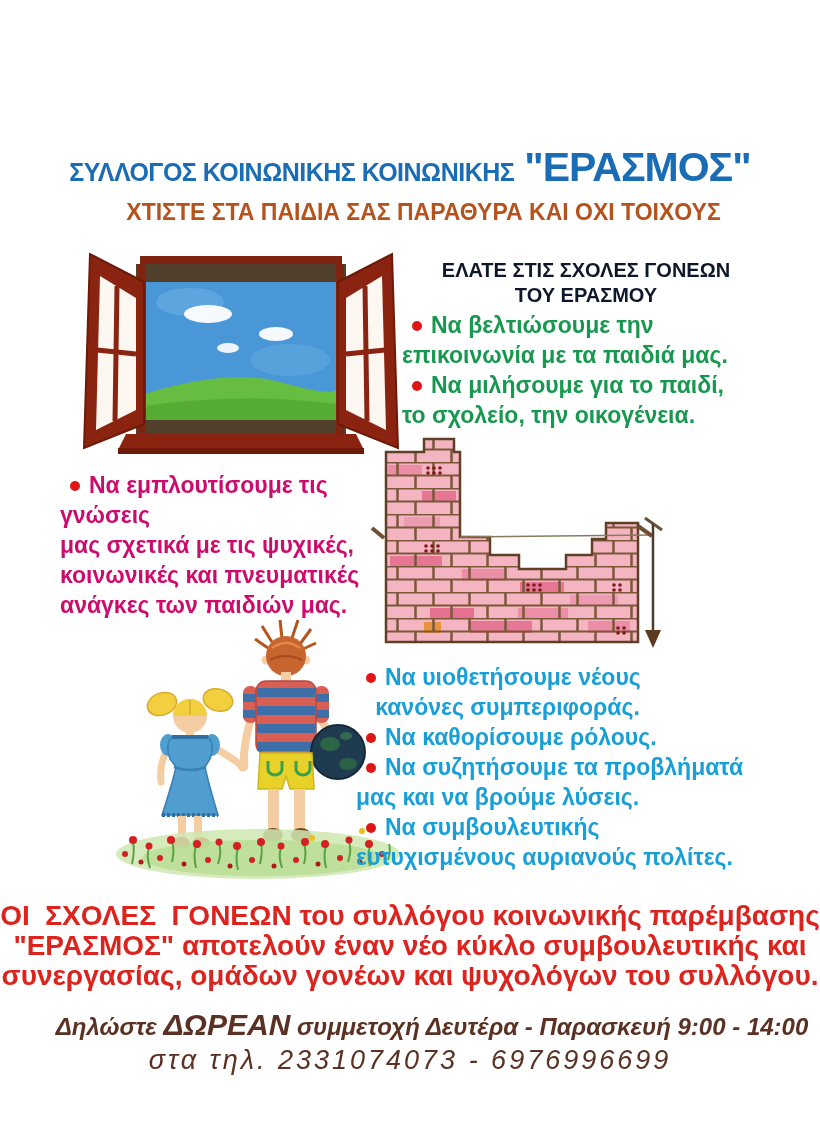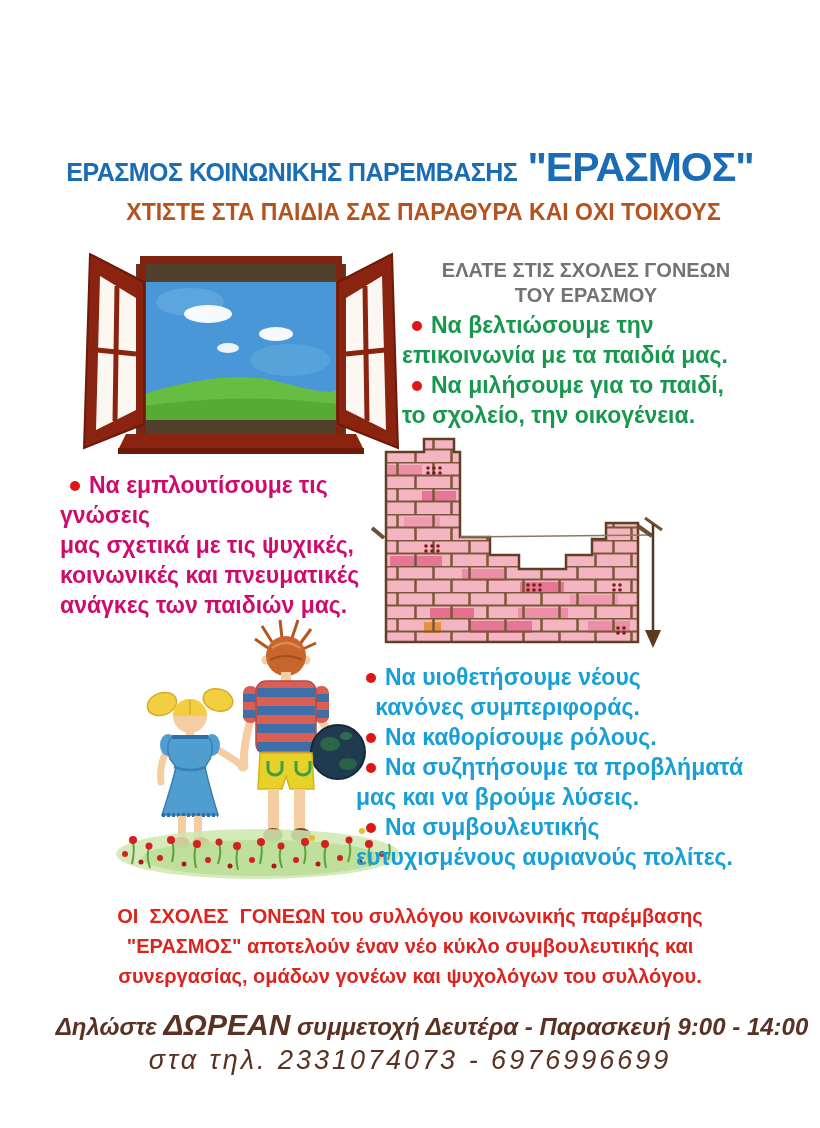--- a/index.html
+++ b/index.html
@@ -19,59 +19,59 @@
   .title-name{ font-size:41px; letter-spacing:-1px; }
   .subtitle{
     position:absolute; top:199px; left:0; width:100%; text-align:center;
     color:#b4531e; font-weight:bold; font-size:23px; letter-spacing:0px;
     white-space:nowrap;
     padding-left:27px;
   }
   
   .invite-heading{
     position:absolute; left:408px; top:258px; width:356px; text-align:center;
-    color:#737373; font-weight:bold; font-size:20px; line-height:25px;
+    color:#0f172a; font-weight:bold; font-size:20px; line-height:25px;
     white-space:pre-line;
   }
   .bullet-list{ position:absolute; z-index:3; }
   .bullet{ font-weight:bold; font-size:23px; line-height:30px; text-indent:10px; }
   .bullet .txt{ white-space:pre-wrap; }
   .dot{
     display:inline-block; width:10px; height:10px; border-radius:50%;
     background:#e01616; margin-right:9px; vertical-align:2px;
   }
   .green-list{ left:402px; top:310px; width:372px; color:#18984f; }
   .magenta-list{ left:60px; top:470px; width:348px; color:#ce0b6d; }
   .blue-list{ left:356px; top:662px; width:434px; color:#189fd7; }
   
   .illo{ position:absolute; z-index:1; }
   .window-illo{ left:80px; top:242px; }
   .wall-illo{ left:370px; top:436px; }
   .children-illo{ left:112px; top:616px; }
   
   .footer-paragraph{
     position:absolute; top:901px; left:0; width:100%; text-align:center;
-    color:#dc231e; font-weight:bold; font-size:20px; line-height:30px;
+    color:#dc231e; font-weight:bold; font-size:28px; line-height:30px;
     white-space:pre-wrap; z-index:2;
   }
   .contact{
     position:absolute; top:1008px; left:0; width:100%; text-align:center;
     color:#5a3122; font-style:italic; z-index:2;
   }
   .contact-line1{ font-size:24px; font-weight:bold;padding-left:44px; }
   .contact-free{ font-size:30px; font-weight:bold; }
   .contact-line2{ font-size:27px; font-weight:normal; letter-spacing:3px; margin-top:3px; }
 </style>
 </head>
 <body>
 
 <div class="poster">
 
   <div class="title-row">
-    <span class="title-prefix">ΕΡΑΣΜΟΣ ΚΟΙΝΩΝΙΚΗΣ ΠΑΡΕΜΒΑΣΗΣ</span>
+    <span class="title-prefix">ΣΥΛΛΟΓΟΣ ΚΟΙΝΩΝΙΚΗΣ ΚΟΙΝΩΝΙΚΗΣ</span>
     <span class="title-name">"ΕΡΑΣΜΟΣ"</span>
   </div>
   <div class="subtitle">ΧΤΙΣΤΕ ΣΤΑ ΠΑΙΔΙΑ ΣΑΣ ΠΑΡΑΘΥΡΑ ΚΑΙ ΟΧΙ ΤΟΙΧΟΥΣ</div>
 
   <svg class="illo window-illo" width="320" height="220" viewBox="0 0 320 220">
 
     <rect x="64" y="38" width="192" height="148" fill="#4a97d8"></rect>
     <ellipse cx="110" cy="60" rx="34" ry="14" fill="#6fb3e4" opacity="0.5"></ellipse>
     <ellipse cx="210" cy="118" rx="40" ry="16" fill="#6fb3e4" opacity="0.4"></ellipse>
     <ellipse cx="128" cy="72" rx="24" ry="9" fill="#ffffff" opacity="0.95"></ellipse>

